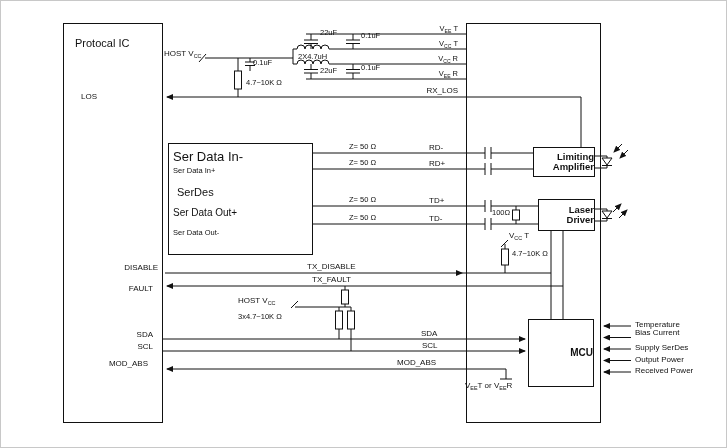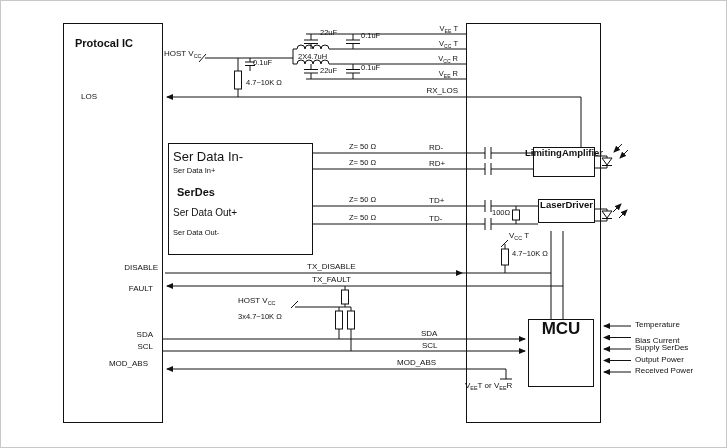--- a/index.html
+++ b/index.html
@@ -3,26 +3,26 @@
 <meta charset="utf-8">
 <style>
   html,body{margin:0;padding:0;background:#ffffff;}
   .canvas{
     position:relative;width:727px;height:448px;background:#ffffff;
     font-family:"Liberation Sans", sans-serif;color:#111;
     border:1px solid #c8c8c8;box-sizing:border-box;overflow:hidden;
   }
   svg.wires{position:absolute;left:0;top:0;z-index:1;}
   .box{position:absolute;border:1.5px solid #111;box-sizing:border-box;background:transparent;z-index:2;}
-  .blk{display:flex;align-items:flex-start;justify-content:center;
+  .blk{display:flex;flex-direction:column;align-items:flex-end;justify-content:center;
        font-weight:bold;font-size:9.5px;line-height:1.05;}
   .lbl{position:absolute;font-size:8px;line-height:1.1;white-space:nowrap;color:#111;z-index:3;}
   .lbl-sm{font-size:7.5px;}
   .lbl-right{text-align:right;}
-  .bold{font-weight:bold;}
+  .bold{font-weight:normal;}
   sub{font-size:0.68em;vertical-align:-0.3em;}
   .sx{margin-left:2px;}
 </style>
 </head>
 <body>
 
 <div class="canvas">
 
   <svg class="wires" width="727" height="448" viewBox="0 0 727 448">
     <defs>
@@ -140,25 +140,25 @@
   </svg>
 
   <div class="box" style="left:62px;top:22px;width:100px;height:400px"></div>
   <div class="box" style="left:465px;top:22px;width:135px;height:400px"></div>
   <div class="box" style="left:167px;top:142px;width:145px;height:112px"></div>
 
   <div class="box blk" style="left:532px;top:146px;width:62px;height:30px">
     <div>Limiting</div>
     <div>Amplifier</div>
   </div>
-  <div class="box blk" style="left:537px;top:198px;width:57px;height:24px">
+  <div class="box blk" style="left:537px;top:198px;width:57px;height:32px">
     <div>Laser</div>
     <div>Driver</div>
   </div>
-  <div class="box blk" style="left:527px;top:318px;width:66px;height:68px;font-size:17px">
+  <div class="box blk" style="left:527px;top:318px;width:66px;height:68px;font-size:10px">
     <div>MCU</div>
   </div>
 
   <div class="lbl bold" style="left:74px;top:36px;font-size:11px">Protocal IC</div>
 
   <div class="lbl" style="left:80px;top:92px">LOS</div>
   <div class="lbl lbl-right" style="left:107px;top:263px;width:50px">DISABLE</div>
   <div class="lbl lbl-right" style="left:107px;top:284px;width:45px">FAULT</div>
   <div class="lbl lbl-right" style="left:112px;top:330px;width:40px">SDA</div>
   <div class="lbl lbl-right" style="left:112px;top:342px;width:40px">SCL</div>
@@ -220,18 +220,18 @@
   <div class="lbl" style="left:237px;top:296px">
     <span>HOST V</span><sub>CC</sub>
   </div>
   <div class="lbl lbl-sm" style="left:237px;top:312px">3x4.7~10K Ω</div>
 
   <div class="lbl" style="left:464px;top:381px">
     <span>V</span><sub>EE</sub><span>T or V</span><sub>EE</sub><span>R</span>
   </div>
 
   <div class="lbl" style="left:634px;top:320px">Temperature</div>
-  <div class="lbl" style="left:634px;top:336px">Bias Current</div>
+  <div class="lbl" style="left:634px;top:328px">Bias Current</div>
   <div class="lbl" style="left:634px;top:343px">Supply SerDes</div>
   <div class="lbl" style="left:634px;top:355px">Output Power</div>
   <div class="lbl" style="left:634px;top:366px">Received Power</div>
 
 </div>
 
 </body></html>

